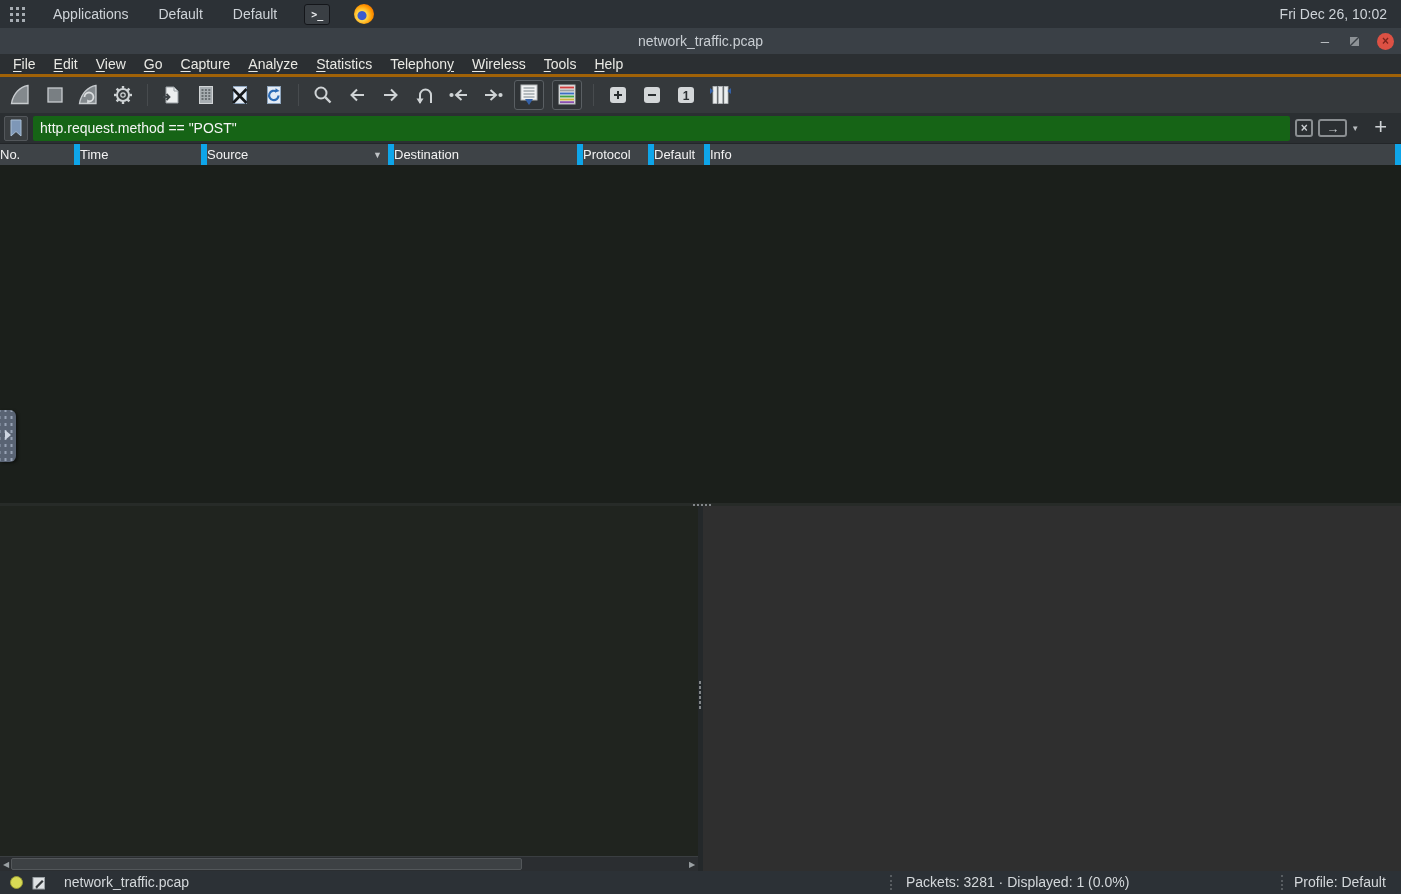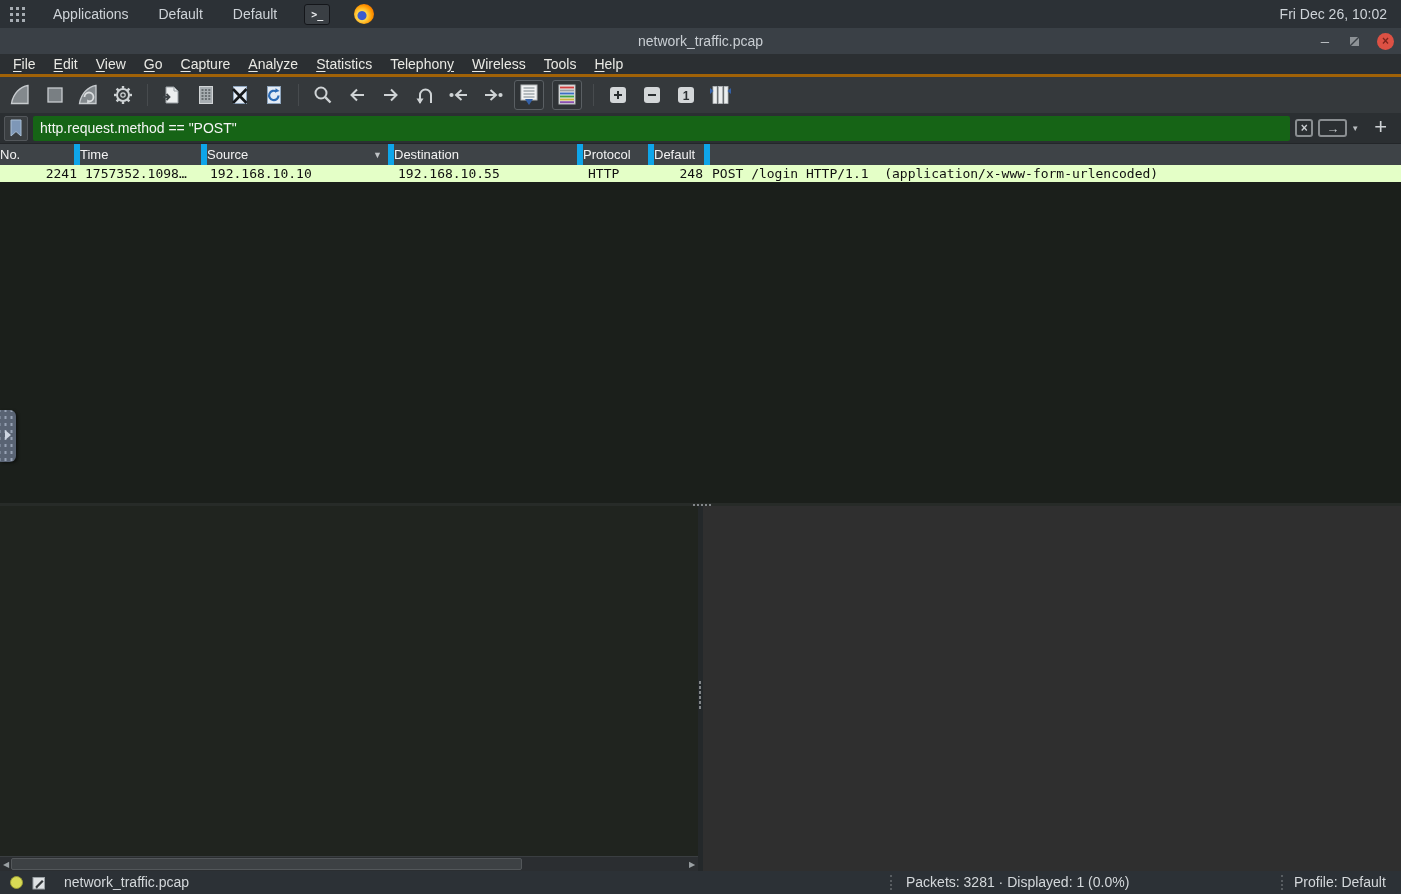--- a/index.html
+++ b/index.html
@@ -363,31 +363,25 @@
       </div>
     <div class="hcell">
         <span>Destination</span>
       </div>
     <div class="hcell">
         <span>Protocol</span>
       </div>
     <div class="hcell">
         <span>Default</span>
       </div>
-  </div>
-
-  <div class="pkrow pkgrid" id="packet-row" style="background: rgb(228, 255, 199);">
-    <div class="c c-no">2241</div>
-    <div class="c c-time">1757352.1098…</div>
-    <div class="c c-src">192.168.10.10</div>
-    <div class="c c-dst">192.168.10.55</div>
-    <div class="c c-proto">HTTP</div>
-    <div class="c c-len">248</div>
-    <div class="c c-info">POST /login HTTP/1.1  (application/x-www-form-urlencoded)</div>
-  </div>
+    <div class="hcell">
+        <span>Info</span>
+      </div>
+  </div>
+
 
   <div class="pklist"></div>
 
   <div class="minimap-handle">
       <span class="tri"></span>
     </div>
 
   <div class="hsplitbar"></div>
   <div class="hsplit-handle"></div>
   <div class="details-pane"></div>

